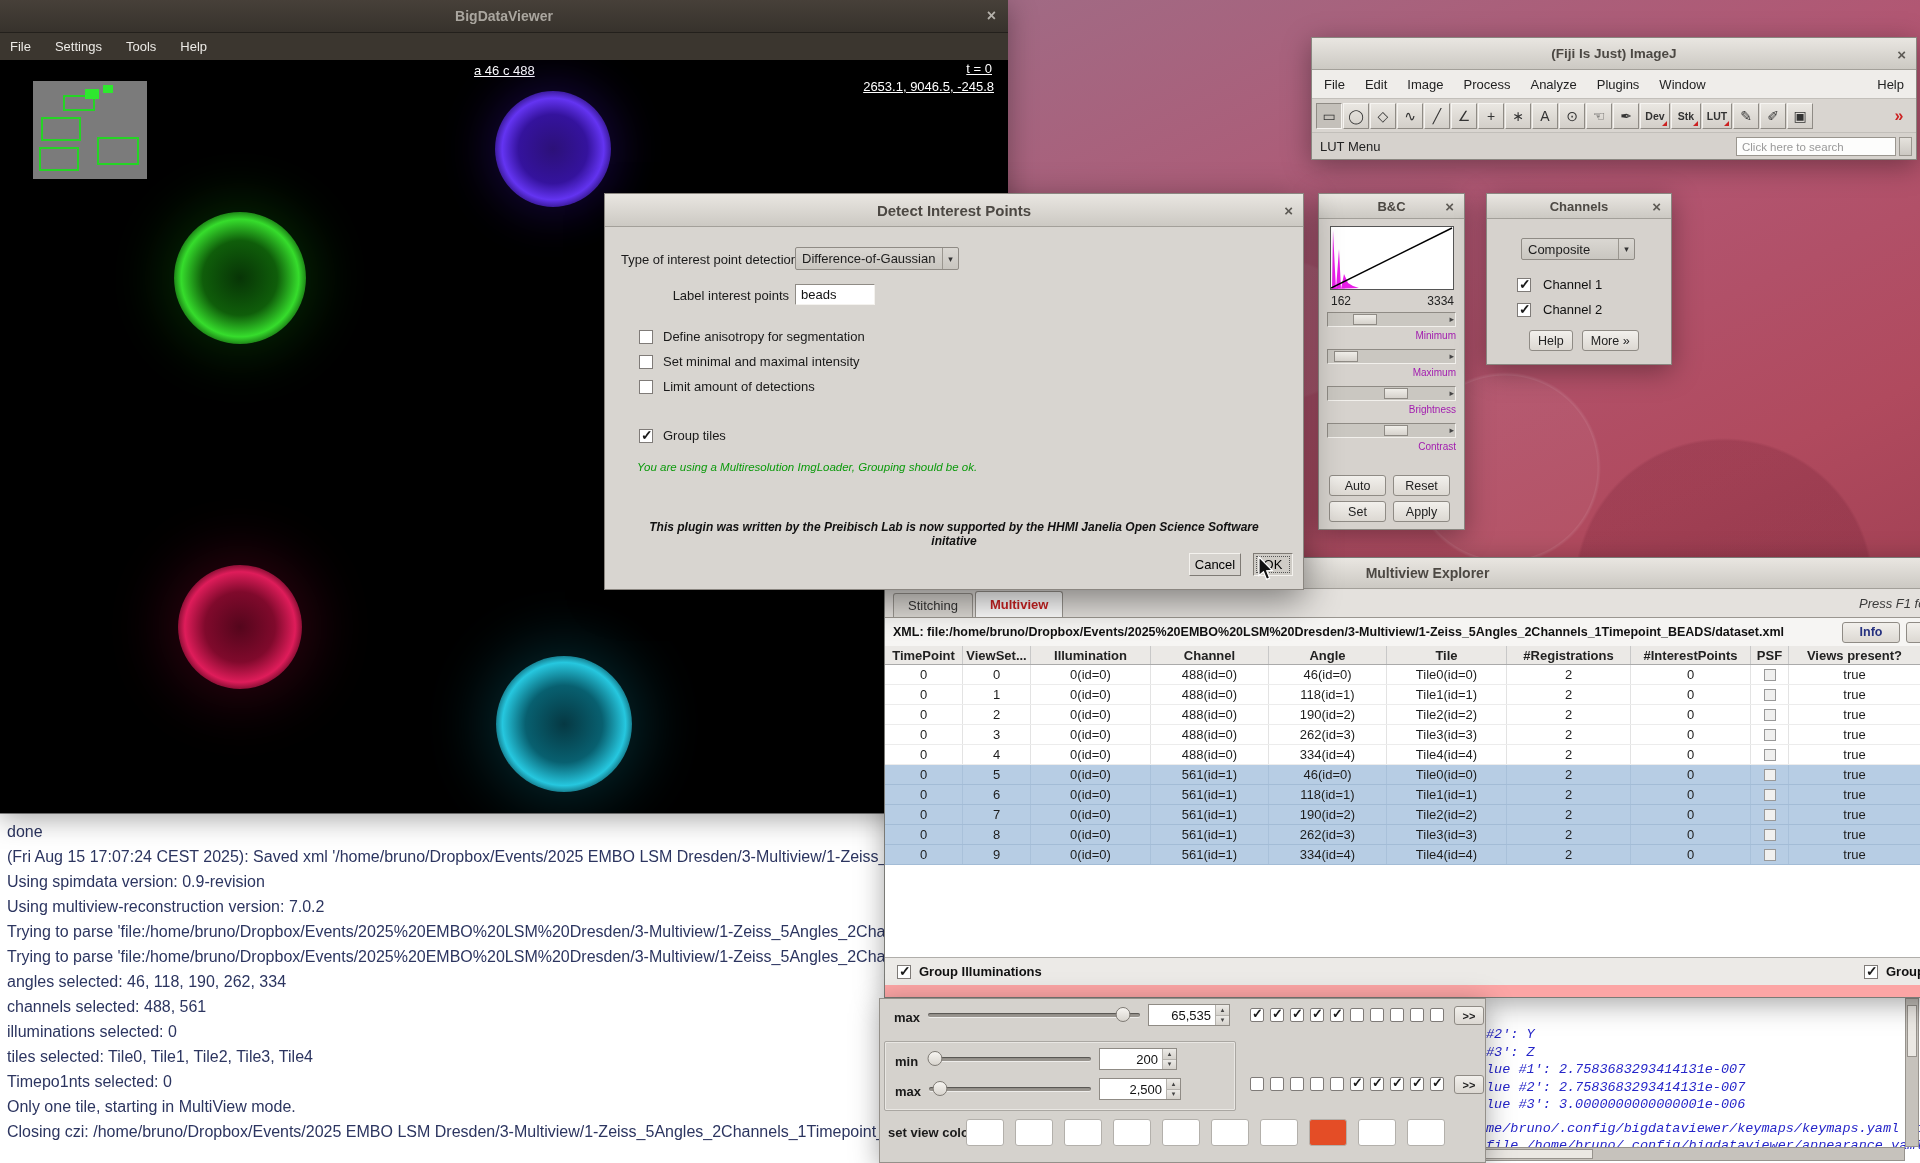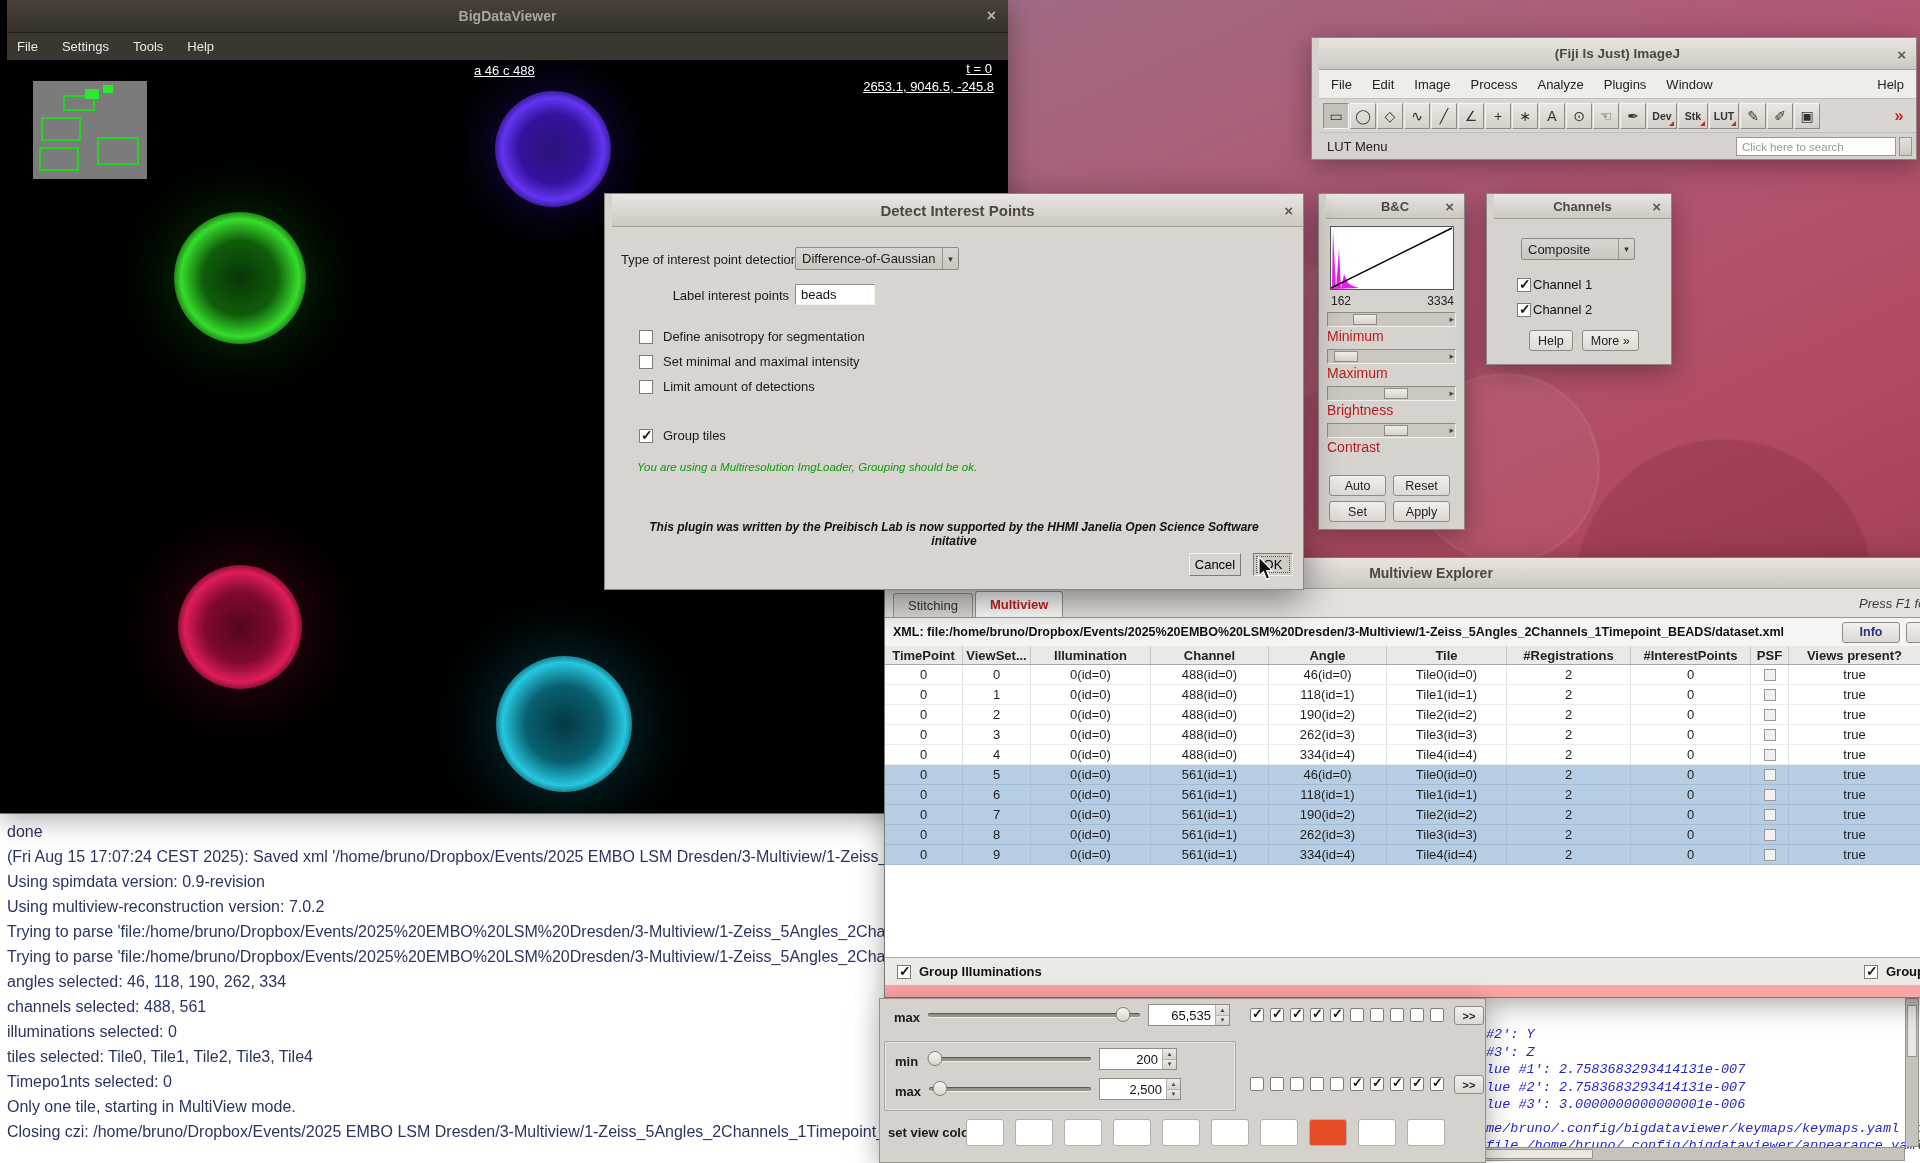--- a/index.html
+++ b/index.html
@@ -6,21 +6,21 @@
   html,body { width:1920px; height:1163px; overflow:hidden;
     font-family:"Liberation Sans",sans-serif; }
   body { position:relative;
     background:linear-gradient(155deg,#95819b 0%,#a06b85 22%,#b25672 45%,#b04a5e 62%,#973a4d 80%,#7e2e3f 100%); }
   body::before { content:""; position:absolute; inset:0; pointer-events:none;
     background:
       radial-gradient(circle 95px at 1505px 468px, rgba(255,255,255,0.05) 0 92px, rgba(255,255,255,0.12) 93px, transparent 96px),
       radial-gradient(circle 150px at 1724px 588px, rgba(80,10,30,0.16) 0 147px, transparent 150px),
       radial-gradient(circle 70px at 1288px 330px, rgba(255,255,255,0.06) 0 67px, transparent 70px); }
 
-  .win { position:absolute; box-shadow:0 6px 26px rgba(0,0,0,0.35);padding-left:7px; }
+  .win { position:absolute; box-shadow:0 6px 26px rgba(0,0,0,0.35); }
 
   
   .tbar { position:relative; display:flex; align-items:center; justify-content:center;
     background:linear-gradient(#e9e6e1,#ccc9c3); border-bottom:1px solid #a3a09a;
     color:#4c4843; font-weight:bold; font-size:14px; }
   .tbar .x { position:absolute; right:10px; top:50%; transform:translateY(-50%);
     color:#5d5a55; font-size:15px; font-weight:bold; cursor:default; }
 
   
   .bdv { left:0; top:0; width:1008px; height:813px; background:#000; }
@@ -105,39 +105,39 @@
     border:1px solid #555; }
   .bc-range { position:absolute; left:12px; right:10px; top:100px; display:flex;
     justify-content:space-between; font-size:12px; color:#222; }
   #bc-sliders { position:absolute; left:8px; right:8px; top:118px; }
   .bc-srow { margin-bottom:3px; }
   .bc-track { position:relative; height:15px; background:#cac7c1;
     border:1px solid; border-color:#8f8b85 #f2f0ec #f2f0ec #8f8b85; }
   .bc-thumb { position:absolute; top:1px; width:24px; height:11px;
     background:linear-gradient(#f0eee9,#d6d2cc); border:1px solid #8f8b85; }
   .bc-arr { position:absolute; right:1px; top:0; font-size:9px; color:#444; line-height:13px; }
-  .bc-slabel { text-align:left; font-size:14px; color:#b91c1c; height:19px; line-height:18px; }
+  .bc-slabel { text-align:right; font-size:10px; color:#a21caf; height:19px; line-height:18px; }
   #bc-btns { position:absolute; left:10px; right:6px; top:281px; display:flex; flex-wrap:wrap;
     gap:5px 7px; }
   .btn { background:linear-gradient(#f2f0ec,#dcd8d2); border:1px solid #8f8b85; border-radius:3px;
     font-family:"Liberation Sans",sans-serif; font-size:12.5px; color:#222;
     display:flex; align-items:center; justify-content:center; }
   .bc-btn { width:57px; height:21px; }
 
   
   .ch { left:1486px; top:193px; width:186px; height:172px; background:#d6d2cd; border:1px solid #8a8680; }
   .ch-tbar { height:25px; font-size:13px; }
   .combo { display:flex; align-items:center; background:linear-gradient(#dad7d2,#c9c6c0);
     border:1px solid #8f8b85; border-radius:2px; font-size:13px; color:#1d1d1d; height:22px; }
   .combo .txt { flex:1; padding:0 6px; white-space:nowrap; }
   .combo .arr { width:16px; align-self:stretch; border-left:1px solid #9a968f; display:flex;
     align-items:center; justify-content:center; font-size:9px; color:#333; }
   .ch-combo { position:absolute; left:34px; top:44px; width:114px; }
   #ch-items { position:absolute; left:30px; top:78px; }
-  .ch-row { display:flex; align-items:center; gap:2px; height:25px; }
+  .ch-row { display:flex; align-items:center; gap:12px; height:25px; }
   .ch-label { font-size:13px; color:#111; }
   #ch-btns { position:absolute; left:42px; top:136px; display:flex; gap:9px; }
   .ch-btn { height:21px; padding:0 8px; }
 
   
   .cb { width:14px; height:14px; background:#fff; border:1px solid #7f7b78; display:inline-block;
     position:relative; flex:none; }
   .cb.on::after { content:"✓"; position:absolute; left:1px; top:-3px; font-size:14px;
     font-weight:bold; color:#1a1a1a; }
 

